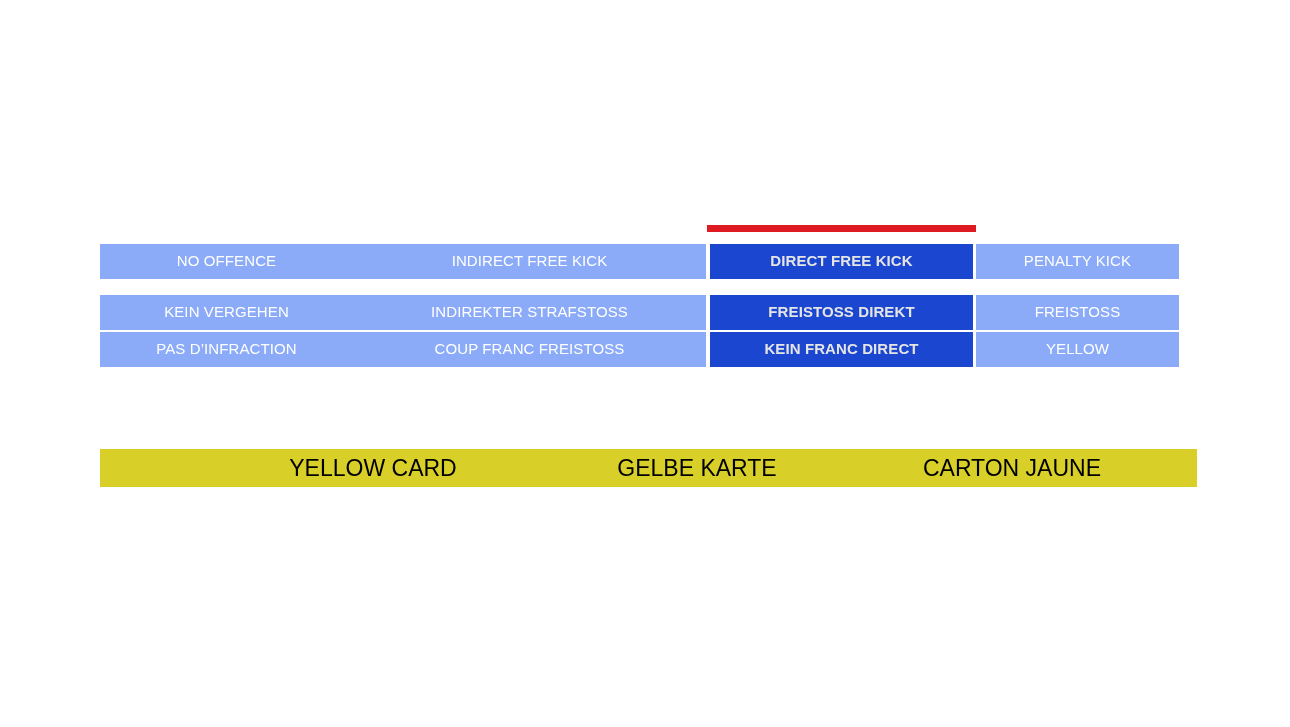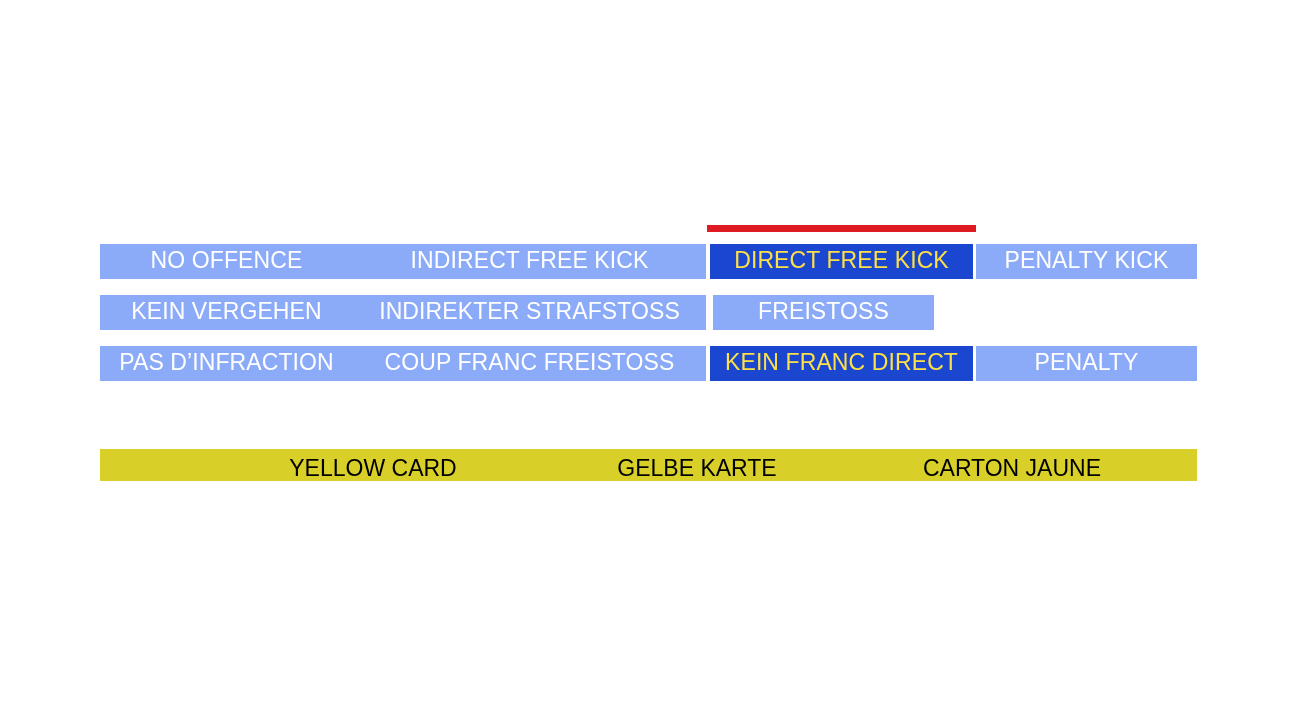--- a/index.html
+++ b/index.html
@@ -43,59 +43,59 @@
   .row {
     position: absolute;
     left: 0;
     width: 1097px;
     height: 35px;
     display: flex;
     align-items: stretch;
   }
   .row-1 { top: 19px; }   
   .row-2 { top: 70px; }   
-  .row-3 { top: 121px; text-align: center; }  
+  .row-3 { top: 107px; text-align: center; }  
 
   .cell {
     display: flex;
     align-items: center;
     justify-content: center;
     box-sizing: border-box;
     height: 35px;
     background: #8babf8;
     color: #ffffff;
-    font-size: 23px;
+    font-size: 15px;
     font-weight: 400;
     letter-spacing: 0.1px;
     white-space: nowrap;
     font-family: "Liberation Sans", sans-serif;
     line-height: 1;
     padding-bottom: 2px;
   }
 
   
   .cell.c1 { width: 253px; }            
   .cell.c2 { width: 353px; }            
   .cell.gap-a { width: 4px; background: #ffffff; }   
   .cell.c3 {
     width: 263px;                        
     background: #1b46cf;
-    color: #fde047;
-    font-weight: 400;
+    color: #e5e5e5;
+    font-weight: 700;
   }
   .cell.gap-b { width: 3px; background: #ffffff; }   
-  .cell.c4 { width: 221px; }            
+  .cell.c4 { width: 203px; }            
 
   
   .card-band {
     position: absolute;
     left: 100px;
     top: 449px;
     width: 1097px;
-    height: 32px;
+    height: 38px;
     background: #d8cf28;
   }
   .card-label {
     position: absolute;
     top: 0;
     height: 38px;
     display: flex;
     align-items: center;
     justify-content: center;
     color: #000000;
@@ -125,31 +125,32 @@
       <div class="cell gap-a"></div>
       <div class="cell c3">DIRECT FREE KICK</div>
       <div class="cell gap-b"></div>
       <div class="cell c4">PENALTY KICK</div>
     </div>
 
     <div class="row row-2">
       <div class="cell c1">KEIN VERGEHEN</div>
       <div class="cell c2">INDIREKTER STRAFSTOSS</div>
       <div class="cell gap-a"></div>
+      <div class="cell c3">FREISTOSS DIREKT</div>
       <div class="cell gap-b"></div>
       <div class="cell c4">FREISTOSS</div>
     </div>
 
     <div class="row row-3">
       <div class="cell c1">PAS D’INFRACTION</div>
       <div class="cell c2">COUP FRANC FREISTOSS</div>
       <div class="cell gap-a"></div>
       <div class="cell c3">KEIN FRANC DIRECT</div>
       <div class="cell gap-b"></div>
-      <div class="cell c4">PENALTY</div>
+      <div class="cell c4">YELLOW</div>
     </div>
 
   </div>
 
   <div class="card-band">
     <div class="card-label l1">YELLOW CARD</div>
     <div class="card-label l2">GELBE KARTE</div>
     <div class="card-label l3">CARTON JAUNE</div>
   </div>
 

